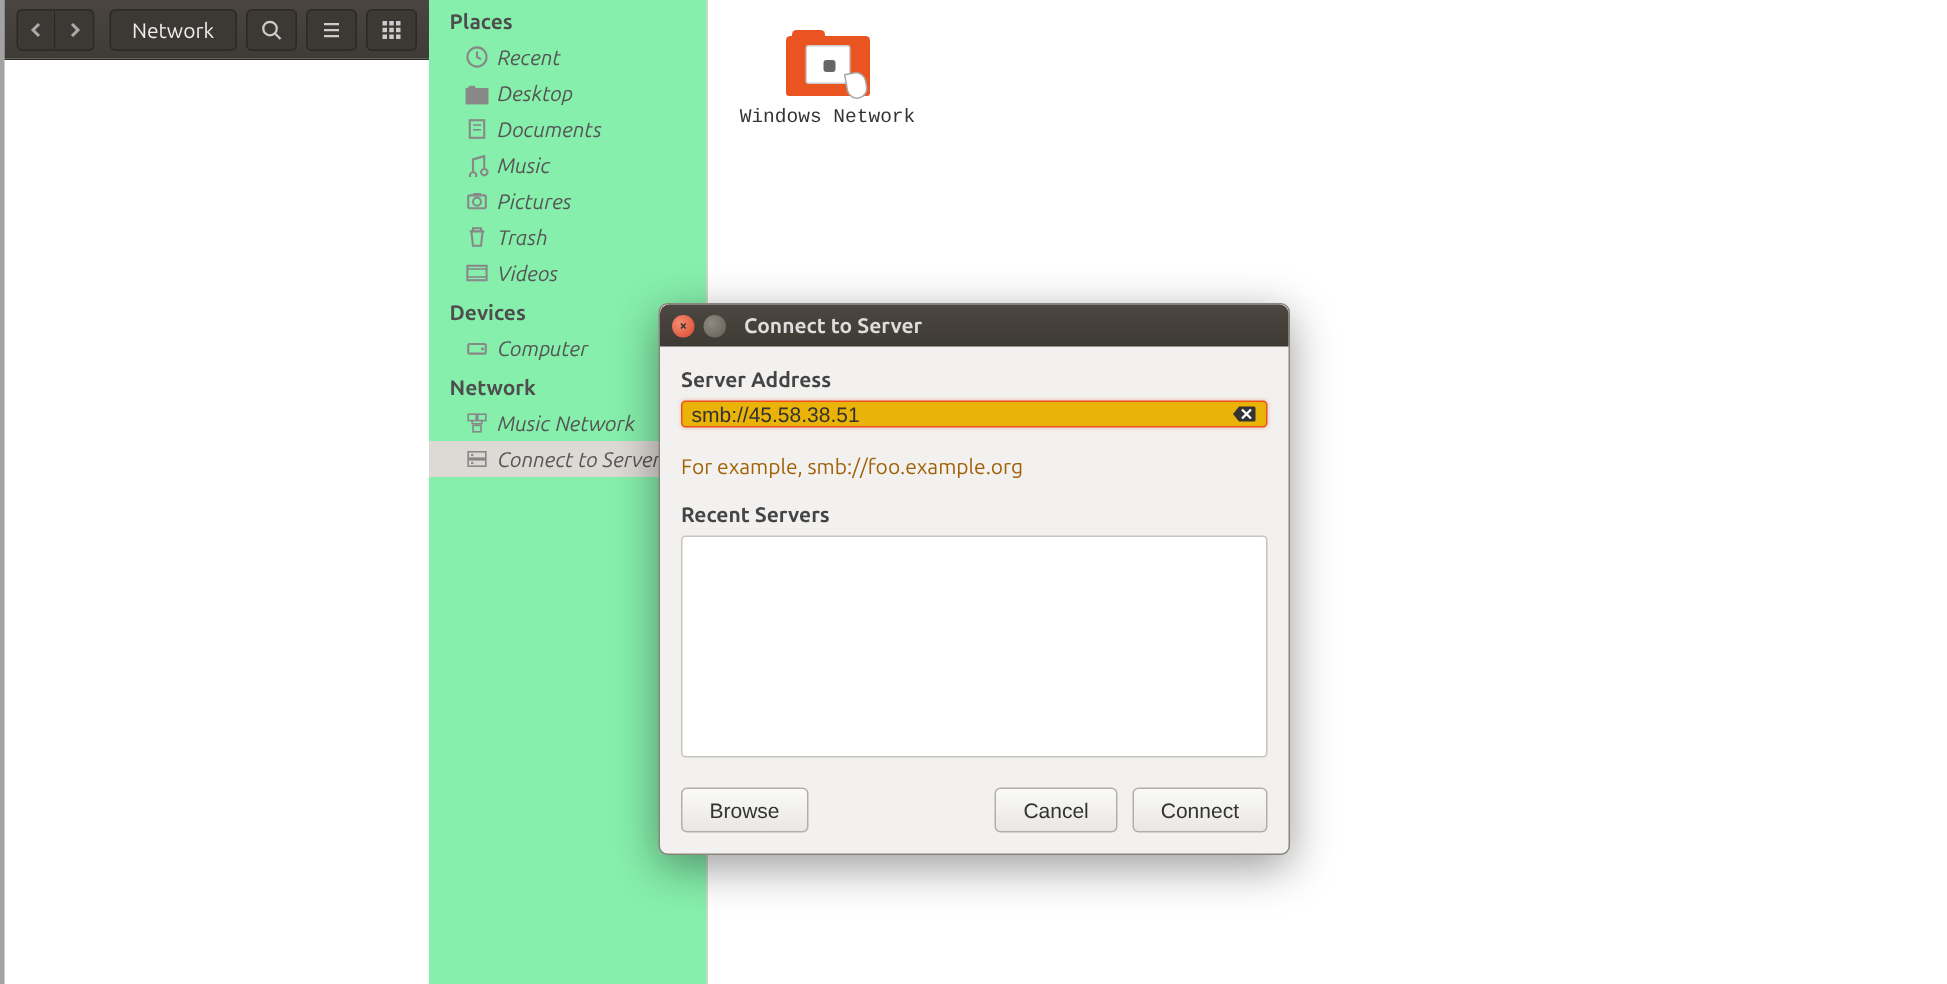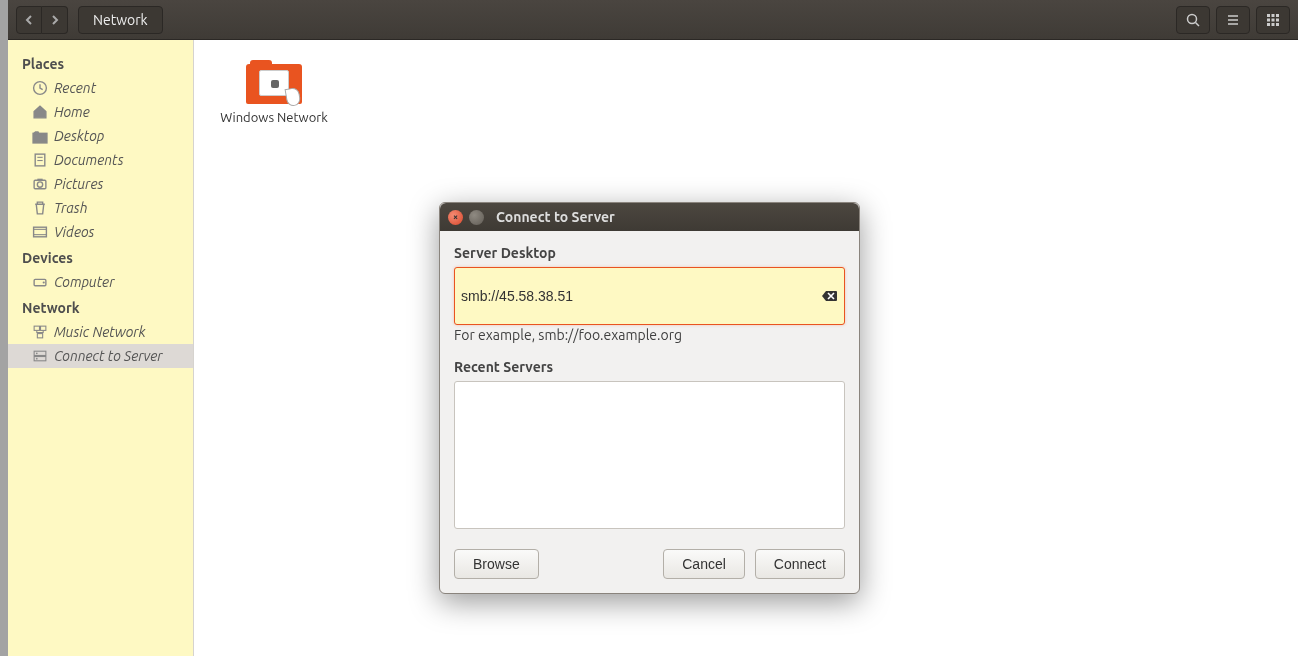--- a/index.html
+++ b/index.html
@@ -7,24 +7,23 @@
   font-family: "Ubuntu", "Segoe UI", sans-serif;
   font-size: 14px;
   width: 1298px;
   height: 656px;
   overflow: hidden;
   background: #fff;
   position: relative;
 }
 .app {
   display: flex;
-  flex-direction: column;
   width: 100%;
   height: 100%;
-  border-left: 8px solid #a3a3a3;
+  border-left: 3px solid #a3a3a3;
 }
 
 .toolbar {
   height: 40px;
   background: linear-gradient(to bottom, #4a4540, #3f3b36);
   display: flex;
   align-items: center;
   padding: 0 8px;
   color: #ddd;
   border-bottom: 1px solid #2b2825;
@@ -69,23 +68,22 @@
 }
 
 .content {
   flex: 1;
   display: flex;
   overflow: hidden;
 }
 
 .sidebar {
   width: 186px;
-  background: #fef9c3;
+  background: #86efac;
   border-right: 1px solid #d6d3cf;
-  padding-top: 10px;
   color: #333;
   overflow-y: auto;
 }
 .sidebar-heading {
   font-weight: bold;
   color: #4e4e4e;
   padding: 6px 14px 4px;
   font-size: 14px;
 }
 .sidebar-item {
@@ -127,21 +125,21 @@
 .folder-icon {
   width: 56px;
   height: 44px;
   position: relative;
 }
 .folder-icon .back { position:absolute; width:56px;height:40px;top:4px;background:#E95420;border-radius:3px 3px 2px 2px;}
 .folder-icon .tab { position:absolute; width:22px;height:10px;top:0;left:4px;background:#E95420;border-radius:3px 3px 0 0;}
 .folder-icon .paper { position:absolute; width:30px;height:26px;top:10px;left:13px;background:#fff;border:1px solid #ccc;border-radius:2px;}
 .folder-icon .paper::after{content:"";position:absolute;width:8px;height:8px;background:#666;border-radius:2px;top:9px;left:11px;}
 .folder-icon .mouse{position:absolute;width:14px;height:18px;background:#fff;right:2px;bottom:-2px;border-radius:0 10px 10px 10px;transform:rotate(-10deg);border:1px solid #aaa;}
-.folder-label { font-size: 13px; color: #333; text-align:center; }
+.folder-label { font-size: 13px; color: #333; text-align:center;font-family:Liberation Mono, monospace; }
 
 .dialog {
   position: absolute;
   left: 439px;
   top: 202px;
   width: 421px;
   background: #f2f1f0;
   border: 1px solid #8a847d;
   border-radius: 6px;
   box-shadow: 0 8px 30px rgba(0,0,0,0.4);
@@ -161,27 +159,27 @@
   cursor:pointer;font-size:9px;color:#333;font-weight:bold;
 }
 .win-close{ background: radial-gradient(circle at 35% 35%, #f58b73, #d9482c); }
 .win-min{ background: radial-gradient(circle at 35% 35%, #8f8a82, #615c55); }
 .dialog-title { color:#ddd; font-weight:bold; font-size:14px; margin-left: 6px;}
 .dialog-body { padding: 14px; }
 .field-label { font-weight: bold; color:#444; margin-bottom:6px;}
 .input-row {
   display:flex;align-items:center;
   border:1px solid #E95420;
-  border-radius:3px;background:#fef9c3;
-  padding:20px 6px;margin-bottom:2px;
+  border-radius:3px;background:#eab308;
+  padding:0 6px;margin-bottom:18px;
   box-shadow: 0 0 3px rgba(233,84,32,0.3);
 }
 .input-row input{ flex:1;border:none;outline:none;font-size:14px;color:#333;background:transparent;}
 .clear-btn{ cursor:pointer;color:#333;}
-.hint { color:#404040;font-size:14px;margin-bottom:16px;}
+.hint { color:#a16207;font-size:14px;margin-bottom:16px;}
 .recent-box{
   height:148px;border:1px solid #c8c4be;border-radius:3px;background:#fff;margin-bottom:20px;
 }
 .dialog-buttons{display:flex;gap:10px;justify-content:space-between;}
 .btn{
   padding:6px 18px;border:1px solid #b3afa8;border-radius:4px;
   background:linear-gradient(to bottom,#fafaf9,#e9e7e3);
   color:#333;cursor:pointer;font-size:14px;
 }
 .btn-spacer{flex:1;}
@@ -245,43 +243,43 @@
             <svg width="15" height="15" viewBox="0 0 15 15">
               <circle cx="7.5" cy="7.5" r="6" stroke="currentColor" stroke-width="1.3" fill="none"></circle>
               <path d="M7.5 4 V7.5 L10 9" stroke="currentColor" stroke-width="1.3" fill="none"></path>
             </svg>
           </span>
         <span class="label">Recent</span>
       </div>
       <div class="sidebar-item">
         <span class="glyph">
             <svg width="15" height="15" viewBox="0 0 15 15">
-              <path d="M2 7 L7.5 2 L13 7 V13 H2 Z" stroke="currentColor" stroke-width="1.3" fill="currentColor"></path>
-            </svg>
-          </span>
-        <span class="label">Home</span>
-      </div>
-      <div class="sidebar-item">
-        <span class="glyph">
-            <svg width="15" height="15" viewBox="0 0 15 15">
               <rect x="1" y="5" width="13" height="9" stroke="currentColor" stroke-width="1.3" fill="currentColor"></rect>
               <path d="M1 5 L3 3 H6 L7 5" fill="currentColor"></path>
             </svg>
           </span>
         <span class="label">Desktop</span>
       </div>
       <div class="sidebar-item">
         <span class="glyph">
             <svg width="15" height="15" viewBox="0 0 15 15">
               <rect x="3" y="2" width="9" height="11" stroke="currentColor" stroke-width="1.3" fill="none"></rect>
               <line x1="5" y1="5" x2="10" y2="5" stroke="currentColor"></line>
               <line x1="5" y1="8" x2="10" y2="8" stroke="currentColor"></line>
             </svg>
           </span>
         <span class="label">Documents</span>
+      </div>
+      <div class="sidebar-item">
+        <span class="glyph">
+            <svg width="15" height="15" viewBox="0 0 15 15">
+              <path d="M5 12 a2 2 0 1 0 0.1 0 M5 12 V4 L12 2 V10 a2 2 0 1 0 0.1 0" stroke="currentColor" stroke-width="1.3" fill="none"></path>
+            </svg>
+          </span>
+        <span class="label">Music</span>
       </div>
       <div class="sidebar-item">
         <span class="glyph">
             <svg width="15" height="15" viewBox="0 0 15 15">
               <rect x="2" y="4" width="11" height="8" rx="1" stroke="currentColor" stroke-width="1.3" fill="none"></rect>
               <circle cx="7.5" cy="8" r="2.5" stroke="currentColor" stroke-width="1.3" fill="none"></circle>
               <rect x="5" y="2.5" width="5" height="2" fill="currentColor"></rect>
             </svg>
           </span>
         <span class="label">Pictures</span>
@@ -355,21 +353,21 @@
   </div>
 </div>
 
 <div class="dialog">
   <div class="dialog-titlebar">
     <div class="win-btn win-close">×</div>
     <div class="win-btn win-min"></div>
     <div class="dialog-title">Connect to Server</div>
   </div>
   <div class="dialog-body">
-    <div class="field-label">Server Desktop</div>
+    <div class="field-label">Server Address</div>
     <div class="input-row">
       <input type="text" value="smb://45.58.38.51" style="">
       <span class="clear-btn">
         <svg width="16" height="14" viewBox="0 0 16 14">
             <path d="M4 2 H14 a1 1 0 0 1 1 1 V11 a1 1 0 0 1 -1 1 H4 L0 7 Z" fill="#333"></path>
             <path d="M6 4 L12 10 M12 4 L6 10" stroke="#fff" stroke-width="1.6"></path>
           </svg>
       </span>
     </div>
     <div class="hint">For example, smb://foo.example.org</div>

